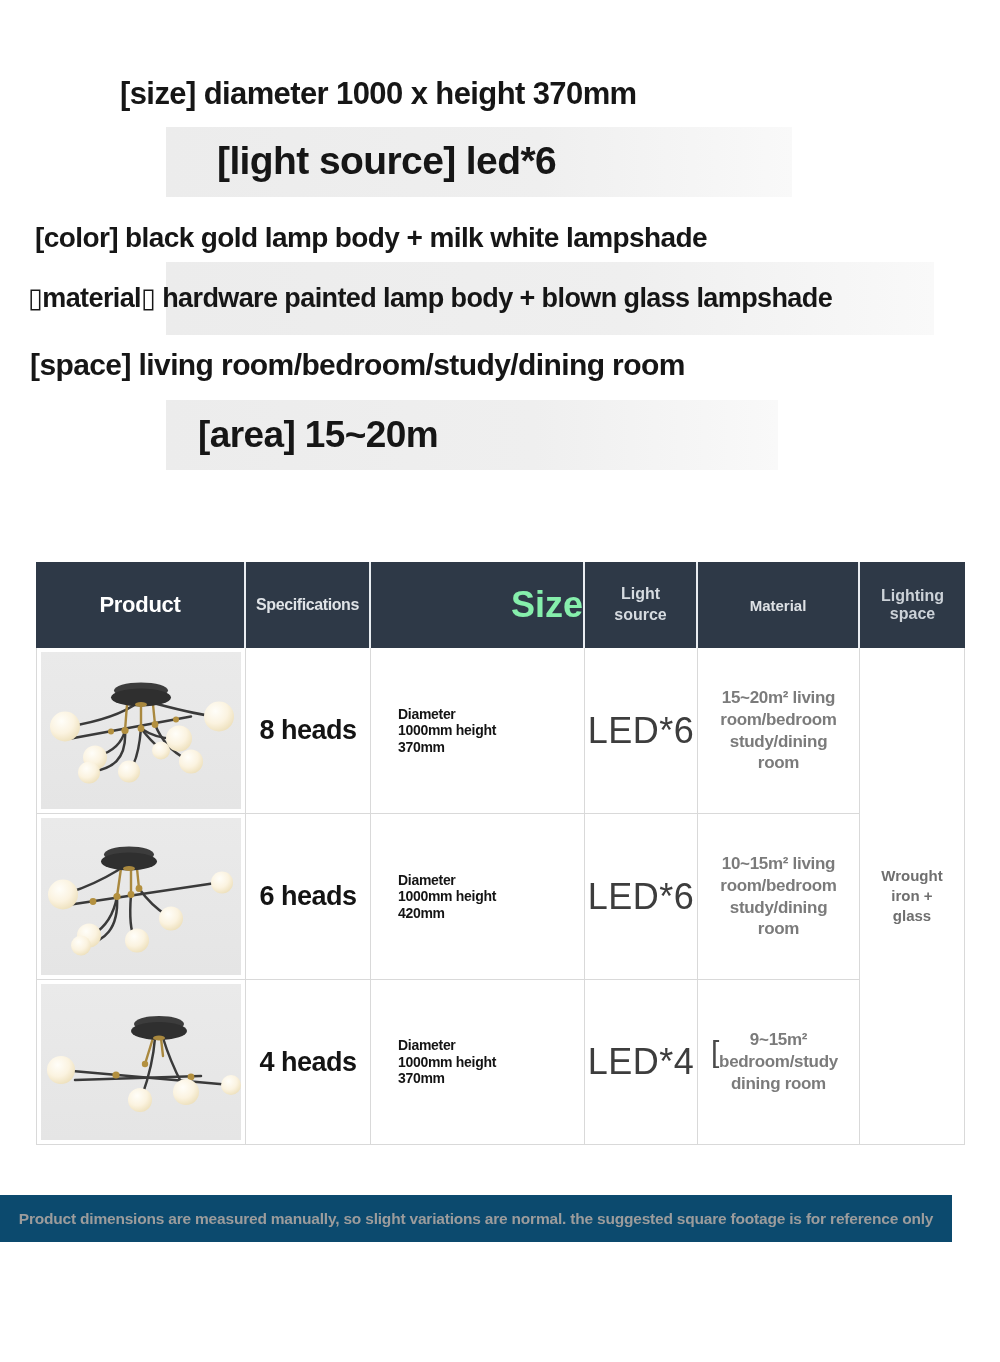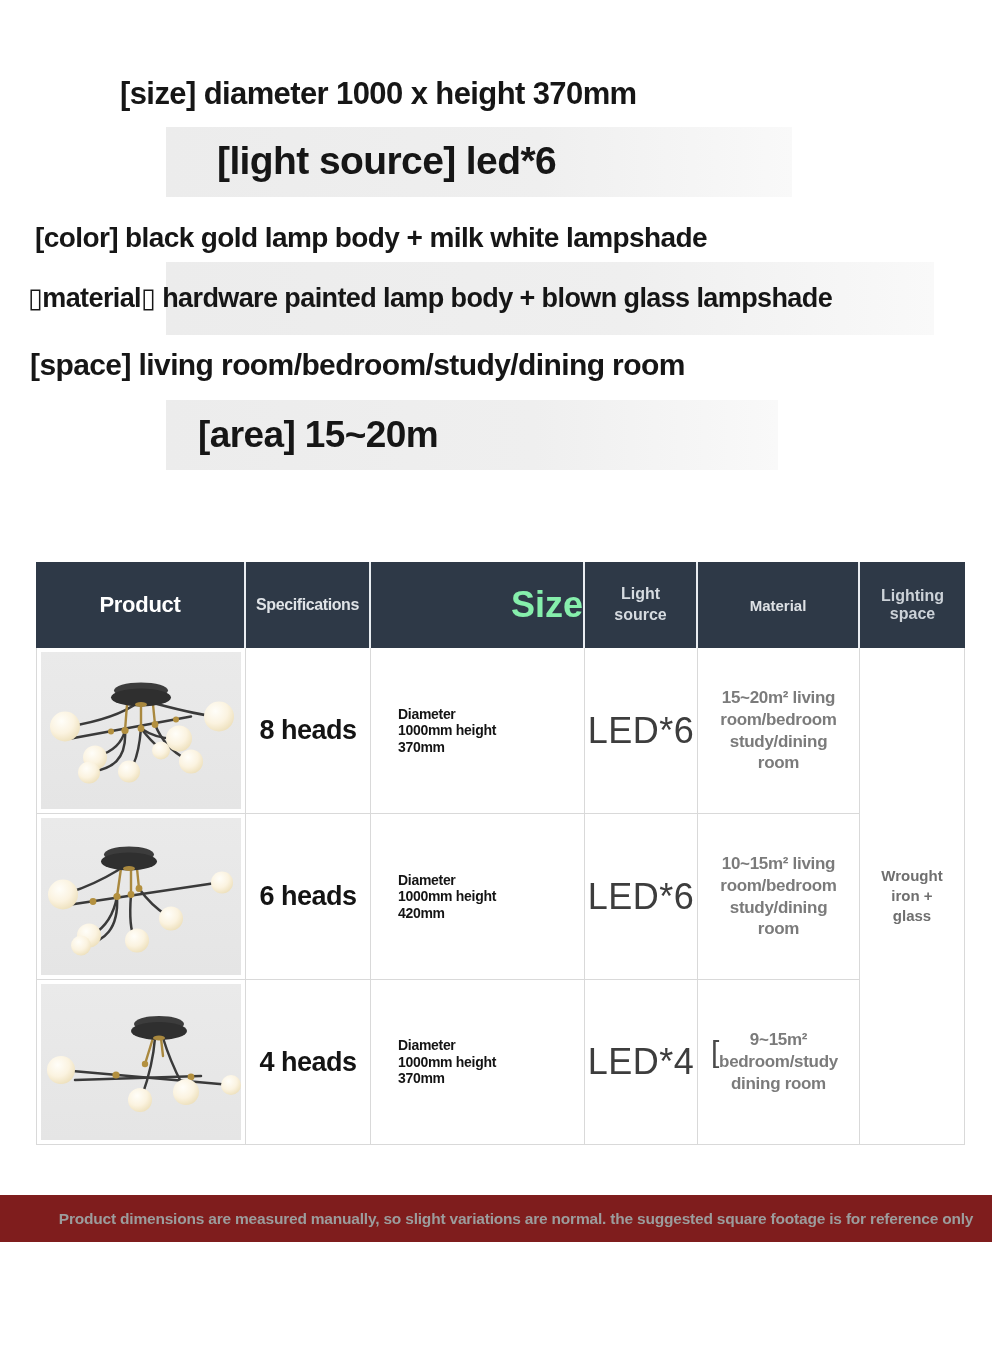--- a/index.html
+++ b/index.html
@@ -67,22 +67,22 @@
     position:absolute;left:13px;top:55px;font-size:30px;font-weight:400;color:#4a4a4a;
   }
   .material-cell{grid-column:6;grid-row:2 / span 4;}
   .material-val{
     font-size:15px;font-weight:700;color:#6f6f6f;white-space:pre-line;
     line-height:1.35;text-align:center;
   }
 
   
   .footer{
-    position:absolute;left:0;top:1195px;width:952px;height:47px;background:#7f1d1d;
-    display:flex;align-items:center;justify-content:center;padding-left:40px;
+    position:absolute;left:0;top:1195px;width:952px;height:47px;background:#0c4a6e;
+    display:flex;align-items:center;justify-content:center;
   }
   .footer span{font-size:15.5px;font-weight:700;color:#9c9c9c;letter-spacing:-0.2px;white-space:nowrap;}
 </style>
 </head>
 <body>
 
 <div class="page">
 
   <div class="band band-light"></div>
   <div class="band band-material"></div>

